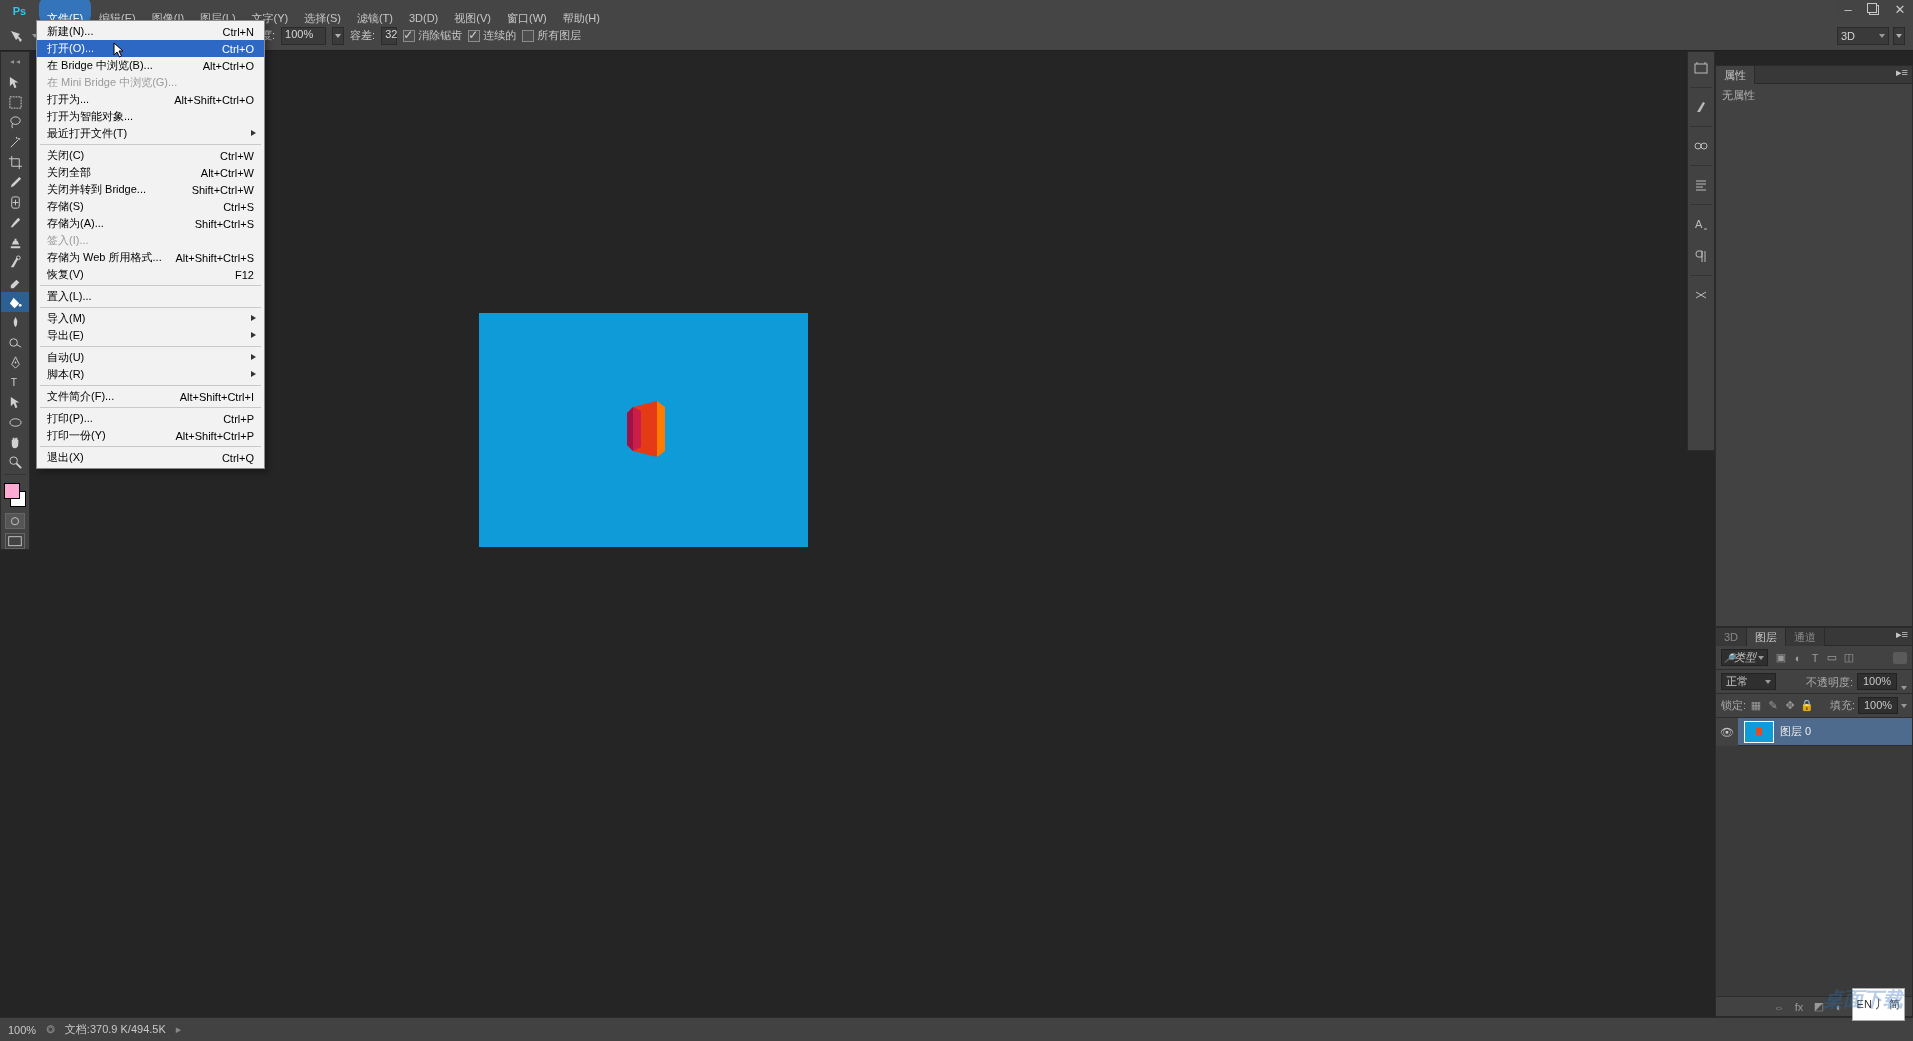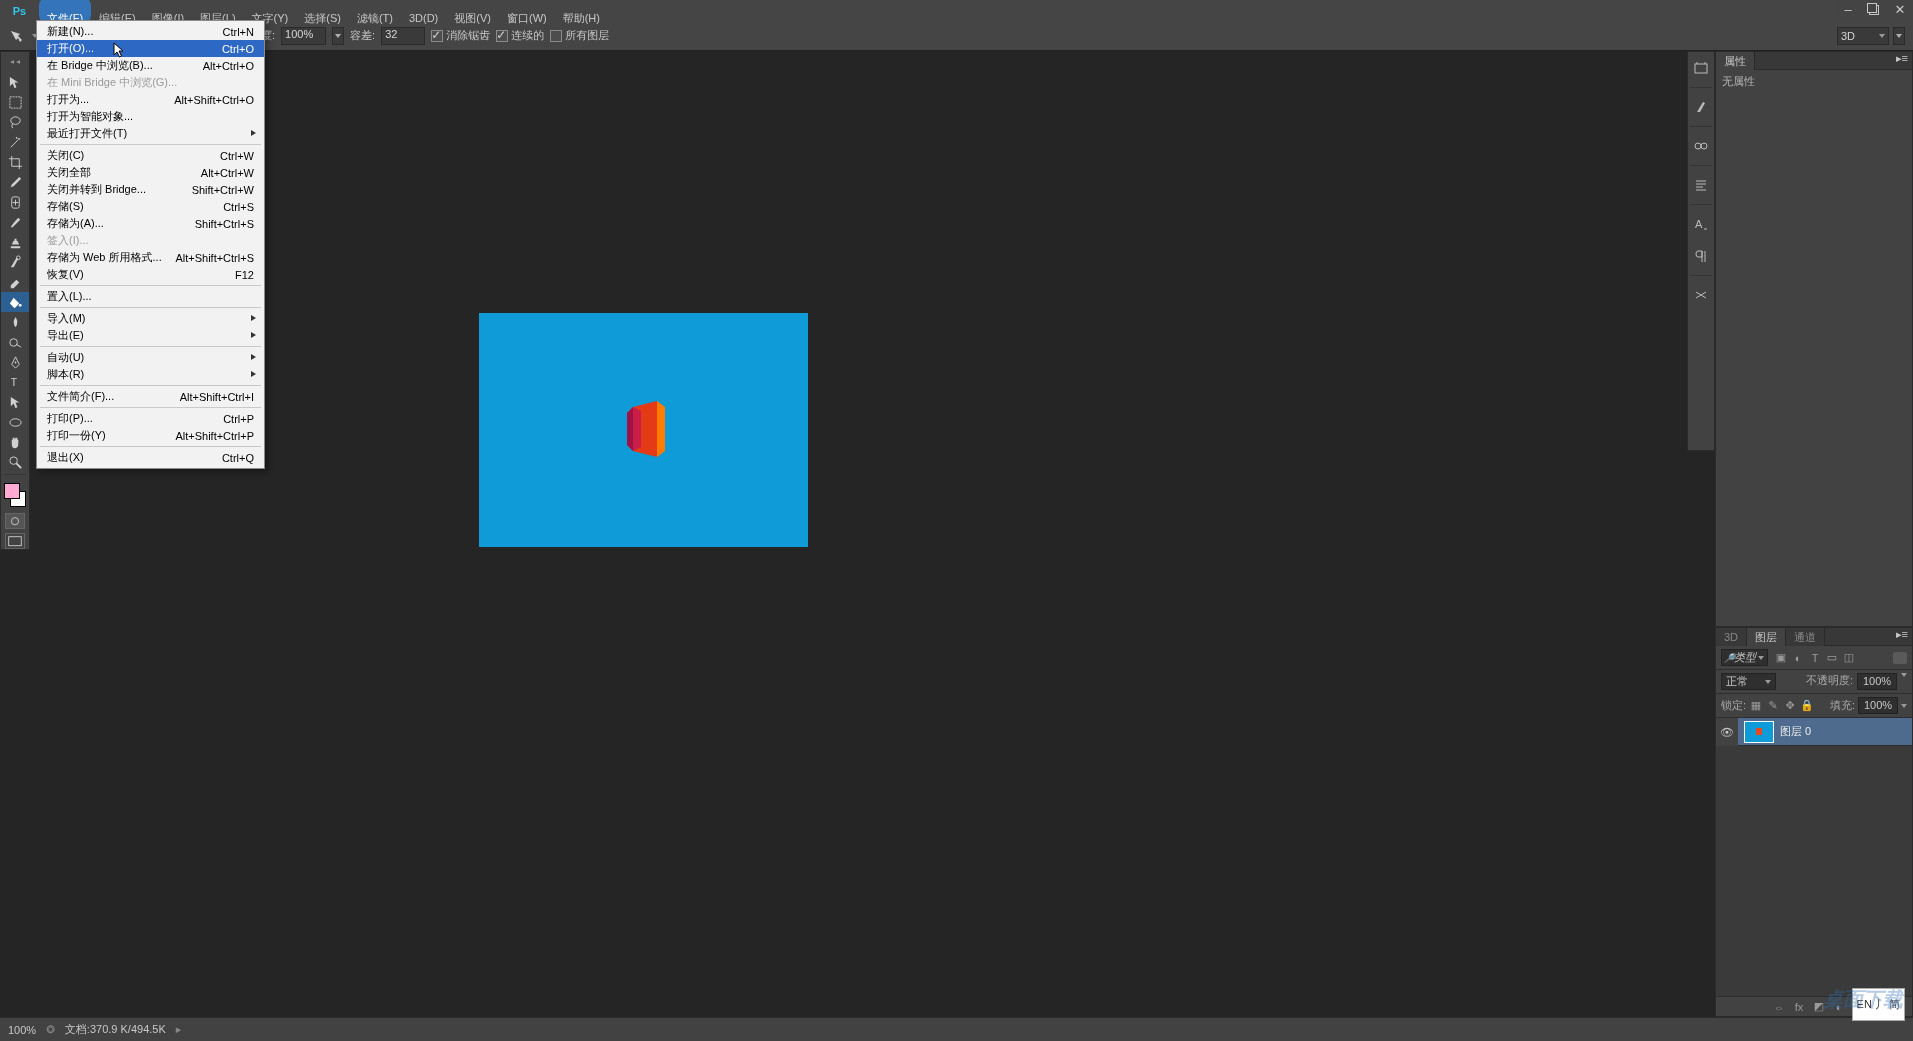--- a/index.html
+++ b/index.html
@@ -15,21 +15,21 @@
 .win-btn { width: 26px; height: 19px; display: flex; align-items: center; justify-content: center; color: #c8c8c8; font-size: 13px; font-family: Arial; background:#444;}
 .win-btn.restore::before{content:"";width:8px;height:8px;border:1px solid #c8c8c8;position:relative;}
 .win-btn.restore::after{content:"";width:8px;height:8px;border:1px solid #c8c8c8;position:absolute;margin:-4px 0 0 -4px;background:#444;}
 
 
 .options-bar { height: 30px; background: #454545; border-bottom: 1px solid #202020; display: flex; align-items: center; padding-left: 6px; gap: 6px; }
 .opt-tool-icon { width: 20px; height: 20px; display:flex;align-items:center;justify-content:center; }
 .opt-tool-icon svg{width:16px;height:16px;}
 .opt-label { color:#c8c8c8; }
 .opt-input { background:#3a3a3a; border:1px solid #2b2b2b; color:#d6d6d6; width:45px; height:18px; padding:0 3px; text-align:left; }
-.opt-input.small{width:44px; text-align:left;}
+.opt-input.small{width:16px; text-align:right;}
 .opt-check { display:flex; align-items:center; gap:3px; }
 .opt-cb { width:12px;height:12px;border:1px solid #8a8a8a;background:#4d4d4d;position:relative; }
 .opt-cb.checked::after{content:"✓";position:absolute;top:-3px;left:-1px;font-size:12px;color:#cfcfcf;}
 .opt-sel { background:#3a3a3a;border:1px solid #2b2b2b;color:#d6d6d6;height:18px;width:52px;padding:0 3px;display:flex;align-items:center;justify-content:space-between;}
 .opt-dd-arrow{width:12px;height:18px;border:1px solid #2b2b2b;background:#3a3a3a;display:flex;align-items:center;justify-content:center;}
 .opt-dd-arrow::after{content:"";border-left:3px solid transparent;border-right:3px solid transparent;border-top:4px solid #b0b0b0;}
 .opt-right { margin-left:auto; margin-right:8px; display:flex; align-items:center; gap:4px;}
 
 
 .toolbar { position: absolute; left: 0; top: 51px; width: 30px; background: #424242; border:1px solid #2a2a2a; display:flex; flex-direction:column; align-items:center;}
@@ -61,35 +61,35 @@
 .office-logo{width:58px;height:66px;position:relative;}
 .office-logo svg{width:58px;height:66px;}
 
 
 .right-strip{position:absolute;right:198px;top:51px;width:28px;height:400px;background:#424242;border:1px solid #2a2a2a;display:flex;flex-direction:column;align-items:center;}
 .strip-btn{width:26px;height:28px;display:flex;align-items:center;justify-content:center;color:#c0c0c0;margin:2px 0;}
 .strip-btn svg{width:16px;height:16px;}
 .strip-sep{width:22px;height:1px;background:#333;margin:3px 0;}
 
 
-.right-panels{position:absolute;right:0;top:51px;width:198px;bottom:24px;display:flex;flex-direction:column;}
+.right-panels{position:absolute;right:0;top:65px;width:198px;bottom:24px;display:flex;flex-direction:column;}
 .panel{background:#424242;border:1px solid #2a2a2a;display:flex;flex-direction:column;}
 .panel-tabs{height:18px;display:flex;background:#383838;border-bottom:1px solid #2a2a2a;}
 .panel-tab{padding:0 8px;height:18px;line-height:18px;background:#424242;border-right:1px solid #2a2a2a;}
 .panel-tab.inactive{background:#383838;color:#888;}
 .panel-body{flex:1;padding:4px 6px;color:#b3b3b3;}
 
 
 .layers-toolbar{display:flex;align-items:center;gap:2px;padding:3px 5px;border-bottom:1px solid #2d2d2d;}
 .lyr-select{background:#2f2f2f;border:1px solid #222;color:#c8c8c8;height:17px;padding:0 3px 0 12px;display:flex;align-items:center;gap:2px;position:relative;font-style:italic;}
 .lyr-select::before{content:"🔎";position:absolute;left:2px;font-size:9px;}
 .lyr-icons{display:flex;gap:3px;margin-left:4px;}
 .lyr-ic{width:14px;height:14px;display:flex;align-items:center;justify-content:center;color:#999;}
 .lyr-switch{width:14px;height:12px;background:#5a5a5a;border-radius:2px;margin-left:auto;}
-.lyr-row2{display:flex;align-items:flex-start;padding:3px 5px;border-bottom:1px solid #2d2d2d;gap:4px;}
+.lyr-row2{display:flex;align-items:flex-end;padding:3px 5px;border-bottom:1px solid #2d2d2d;gap:4px;}
 .lyr-dd{background:#2f2f2f;border:1px solid #222;color:#c8c8c8;height:17px;padding:0 4px;display:flex;align-items:center;min-width:55px;justify-content:space-between;}
 .lyr-dd::after{content:"";border-left:3px solid transparent;border-right:3px solid transparent;border-top:4px solid #999;margin-left:3px;}
 .lyr-lbl{color:#aaa;}
 .lyr-pct{background:#2f2f2f;border:1px solid #222;height:17px;width:40px;text-align:center;line-height:15px;}
 .lyr-row3{display:flex;align-items:center;padding:3px 5px;border-bottom:1px solid #2d2d2d;gap:3px;}
 .lyr-lock-ic{width:14px;height:14px;display:flex;align-items:center;justify-content:center;color:#999;}
 .layer-item{display:flex;align-items:center;height:28px;background:#4e6a8c;border-bottom:1px solid #2d2d2d;}
 .layer-eye{width:22px;text-align:center;background:#424242;height:28px;line-height:28px;}
 .layer-thumb{width:30px;height:22px;background:#0f9bd7;border:1px solid #fff;margin:0 6px;display:flex;align-items:center;justify-content:center;}
 .layer-thumb-inner{width:6px;height:7px;background:#e84a20;}

